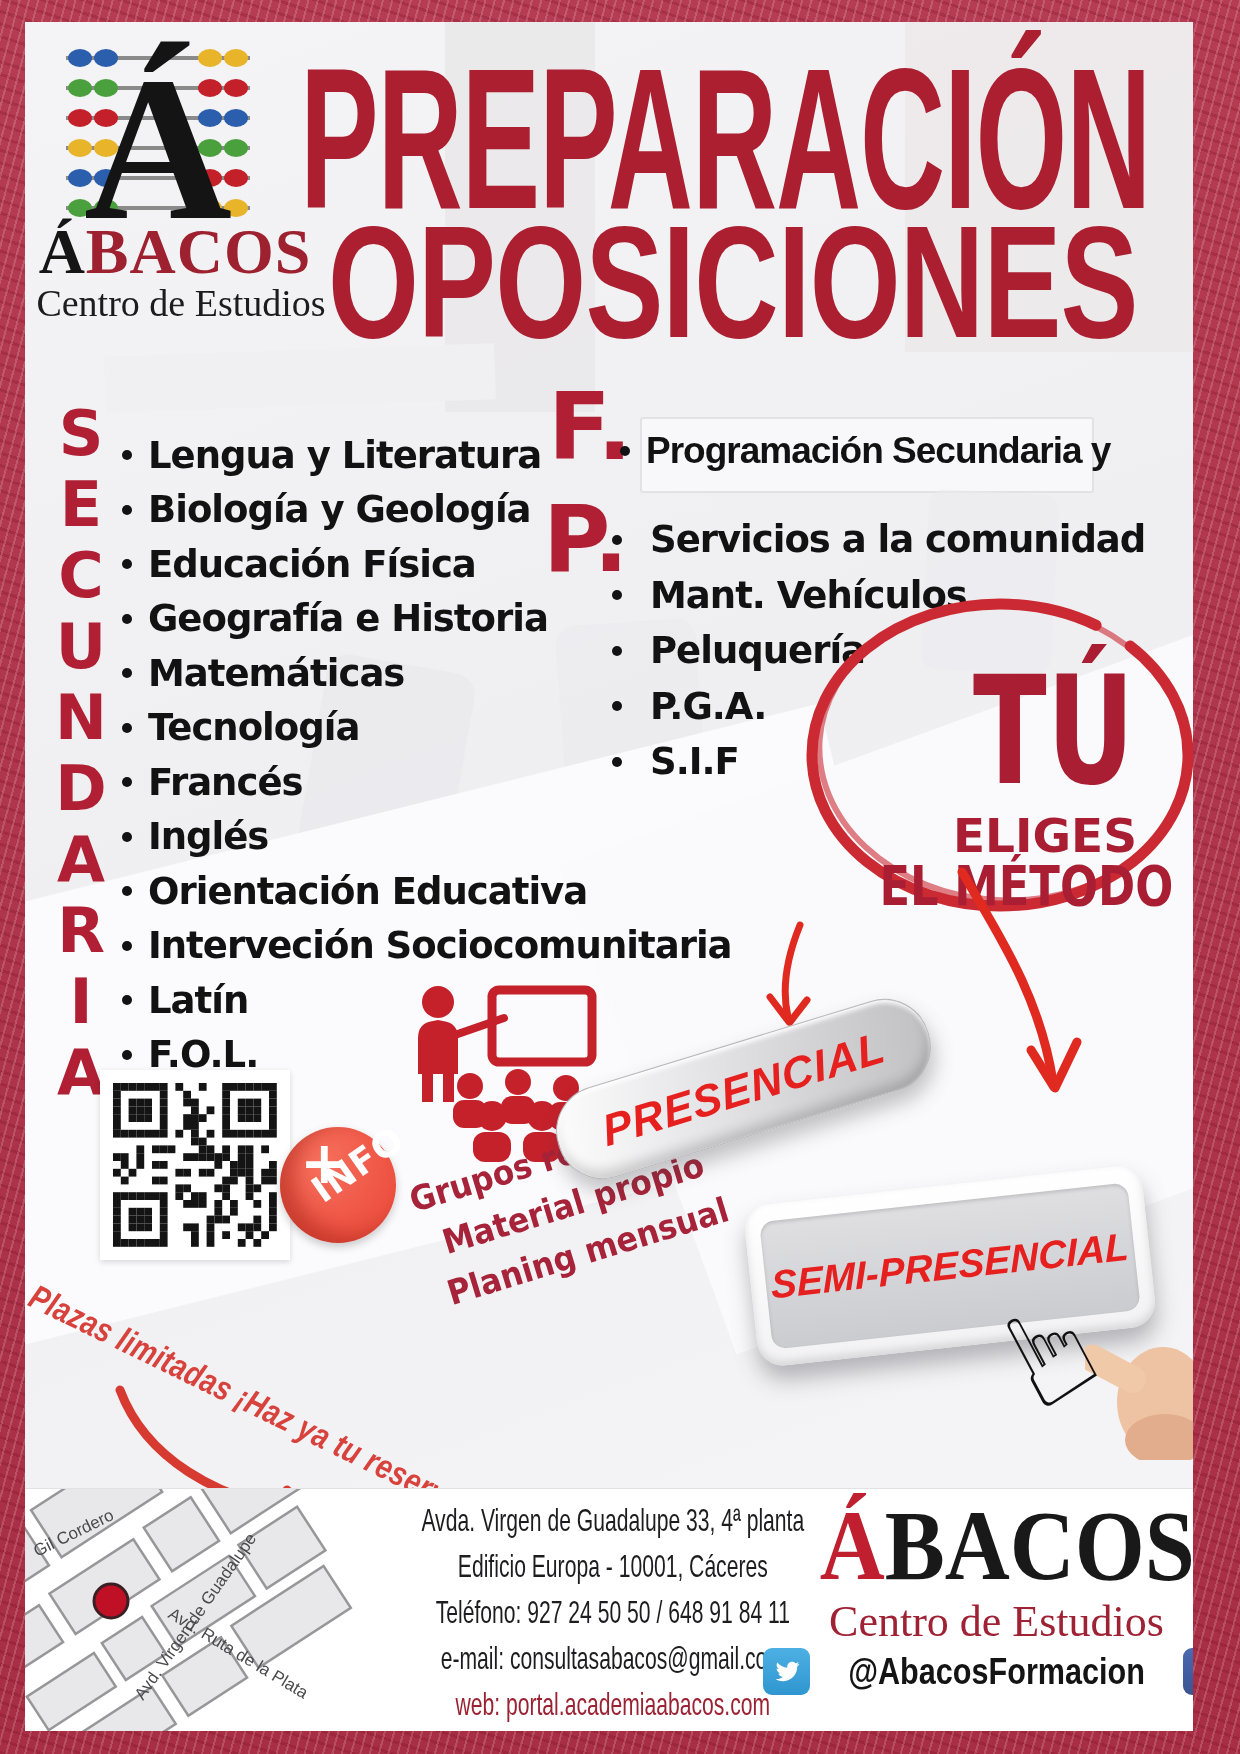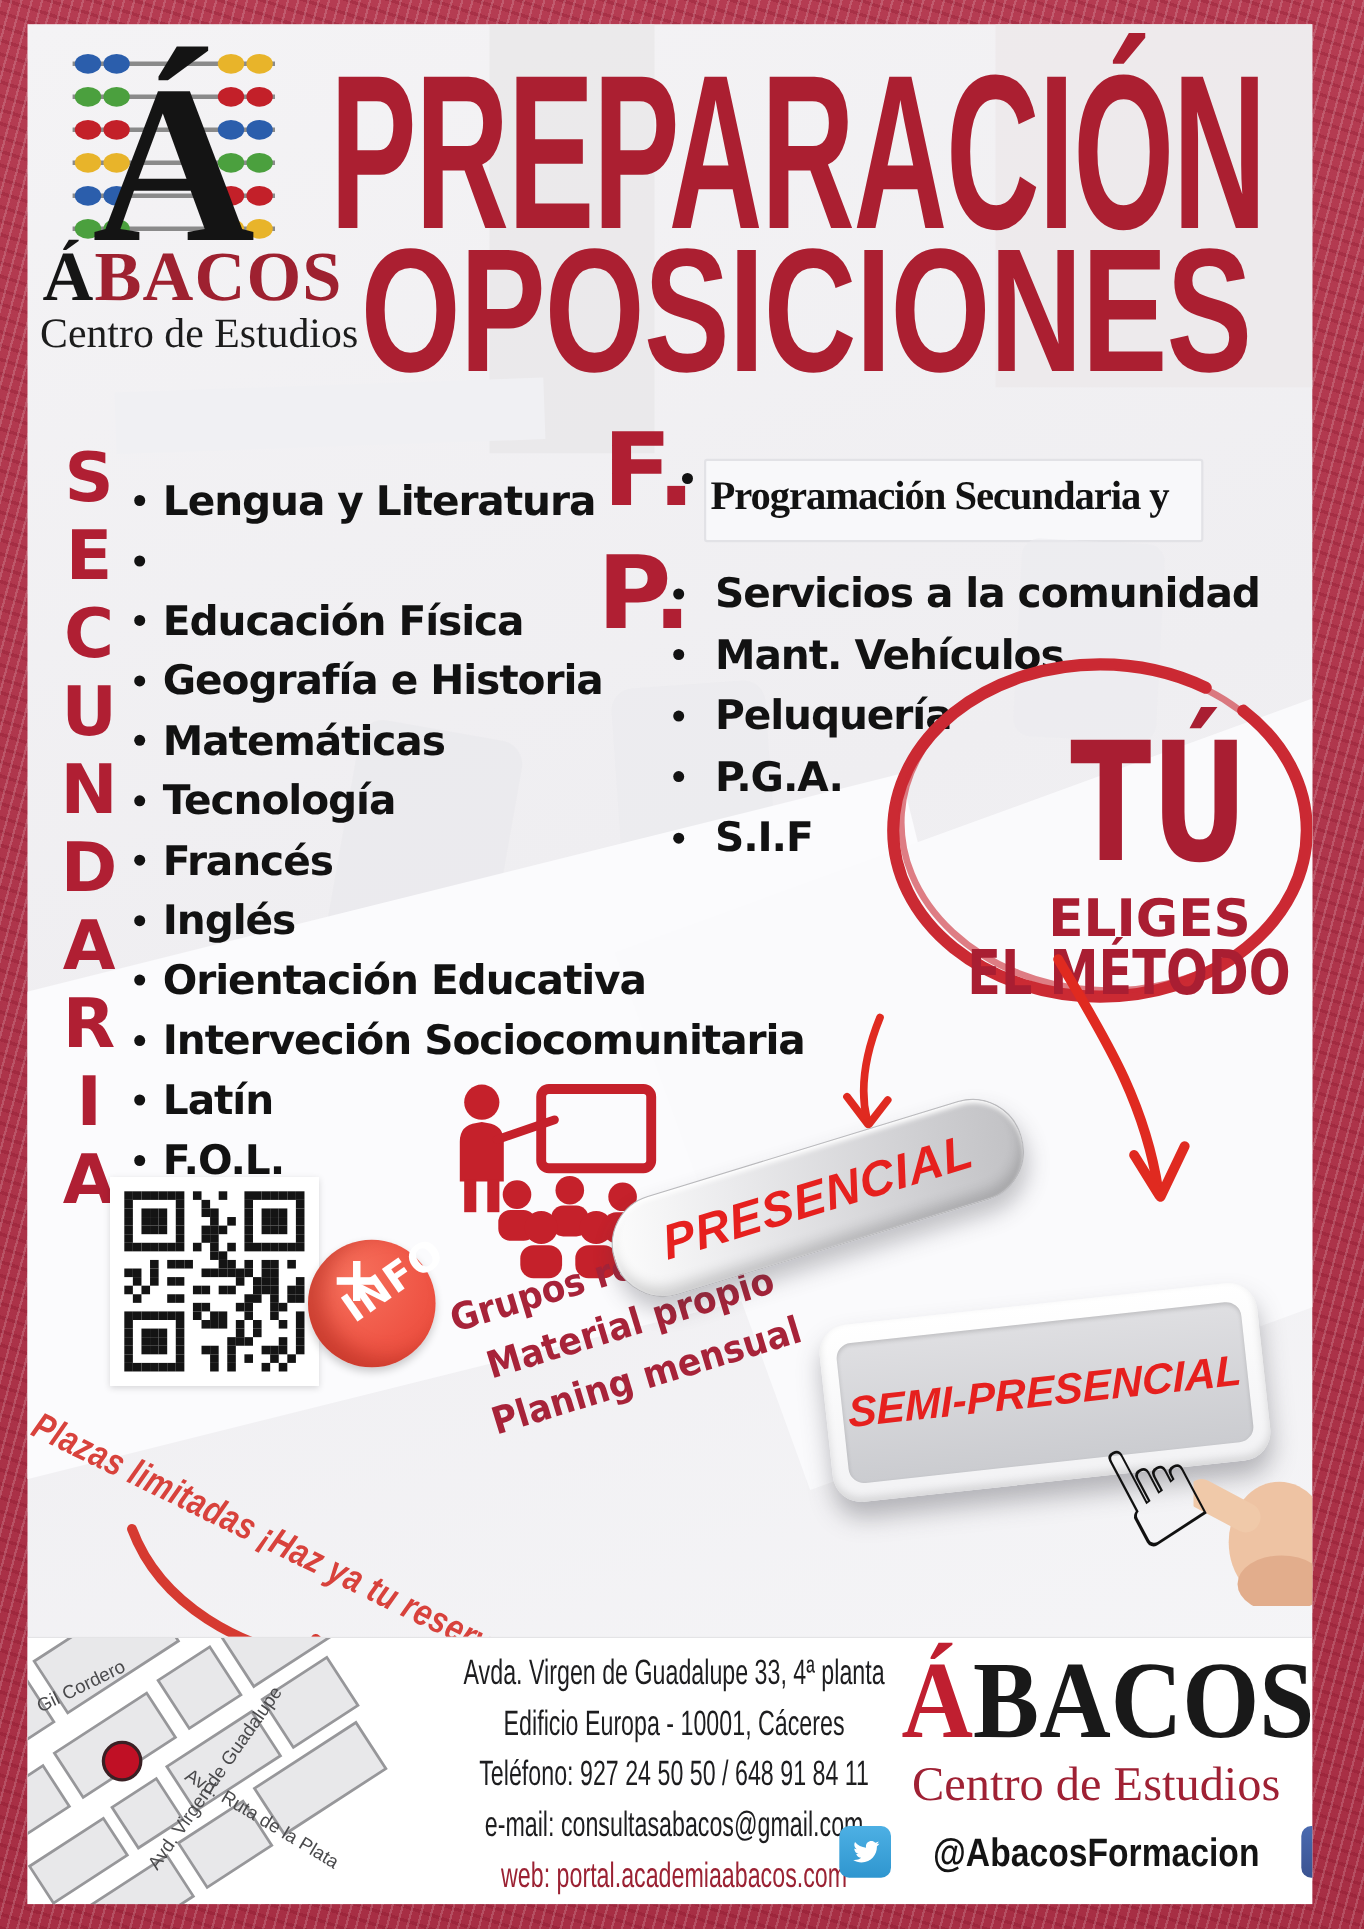--- a/index.html
+++ b/index.html
@@ -31,22 +31,22 @@
   ul.plist{list-style:none;margin:4px;padding:0;position:absolute;z-index:2;}
   ul.plist li{display:flex;align-items:center;font-family:"DejaVu Sans",sans-serif;font-weight:bold;
     font-size:37px;color:#121212;white-space:nowrap;letter-spacing:-1px;}
   .dot{width:10px;height:10px;border-radius:50%;background:#121212;margin-right:16px;flex:0 0 auto;}
   #seclist{left:93px;top:402px;}
   #seclist li{height:54.5px;}
   
   .fpletter{position:absolute;z-index:2;font-family:"DejaVu Sans",sans-serif;font-weight:bold;color:#b01f33;font-size:92px;line-height:1;}
   #fletter{left:523px;top:360px;}
   #pletter{left:518px;top:472px;}
-  .fpitem1{position:absolute;left:595px;top:408px;z-index:2;display:flex;align-items:flex-start;
-    font-family:Liberation Serif, serif;font-weight:bold;font-size:37px;color:#121212;white-space:nowrap;letter-spacing:-1px;}
+  .fpitem1{position:absolute;left:595px;top:408px;z-index:2;display:flex;align-items:center;
+    font-family:Liberation Sans, sans-serif;font-weight:bold;font-size:37px;color:#121212;white-space:nowrap;letter-spacing:-1px;}
   .fpitem1b{position:absolute;left:612px;top:455px;width:400px;text-align:center;z-index:2;white-space:nowrap;
     font-family:"DejaVu Sans",sans-serif;font-weight:bold;color:#121212;}
   .fpitem1b .big{font-size:34px;letter-spacing:-1px;}
   .fpitem1b .small{font-size:25px;letter-spacing:-1px;}
   #fplist{left:583px;top:486px;}
   #fplist li{height:55.5px;gap:12px;}
   
   .ringsvg{position:absolute;left:770px;top:566px;z-index:2;}
   .tu{position:absolute;left:948px;top:634px;z-index:3;font-size:150px;line-height:1;font-weight:bold;
     font-family:"DejaVu Sans",sans-serif;color:#a91e32;transform:scaleX(.72);transform-origin:left top;}
@@ -100,21 +100,21 @@
   .contact{position:absolute;left:180px;top:8px;width:700px;text-align:center;transform:scaleX(.66);transform-origin:520px top;
     font-family:"Liberation Sans",sans-serif;color:#1d1d1f;}
   .contact div{font-size:32px;line-height:46px;white-space:nowrap;font-weight:500;}
   .contact .webline{color:#9b2233;}
   .brandbottom{position:absolute;left:775px;top:4px;width:393px;text-align:center;}
   .bb-name{font-family:"Liberation Serif",serif;font-size:100px;font-weight:600;line-height:1.05;letter-spacing:0;
     transform:scaleX(.9);transform-origin:center top;white-space:nowrap;}
   .bb-name .acc{color:#c01f30;}
   .bb-name .rest{color:#191919;}
   .bb-sub{font-family:"Liberation Serif",serif;font-size:44px;color:#9f2134;line-height:1.1;margin-top:0px;}
-  .socialrow{margin-top:14px;display:flex;align-items:center;justify-content:center;gap:12px;}
+  .socialrow{margin-top:2px;display:flex;align-items:center;justify-content:center;gap:12px;}
   .handle{font-size:36px;color:#141414;font-weight:600;transform:scaleX(.85);white-space:nowrap;}
   .sicon{width:47px;height:47px;border-radius:9px;display:flex;align-items:center;justify-content:center;flex:0 0 auto;}
   .tw{background:linear-gradient(#4db0e4,#2f96cf);}
   .fb{background:linear-gradient(#4a6ab0,#3b5391);color:#fff;font-family:"Liberation Serif",serif;
       font-size:44px;font-weight:bold;line-height:1;}
 </style>
 </head>
 <body>
 
 <div class="frame"></div>
@@ -188,20 +188,21 @@
       <span>I</span>
       <span>A</span>
     </div>
   <ul class="plist" id="seclist">
     <li>
         <span class="dot"></span>
         <span>Lengua y Literatura</span>
       </li>
     <li>
         <span class="dot"></span>
+        <span>Biología y Geología</span>
       </li>
     <li>
         <span class="dot"></span>
         <span>Educación Física</span>
       </li>
     <li>
         <span class="dot"></span>
         <span>Geografía e Historia</span>
       </li>
     <li>

